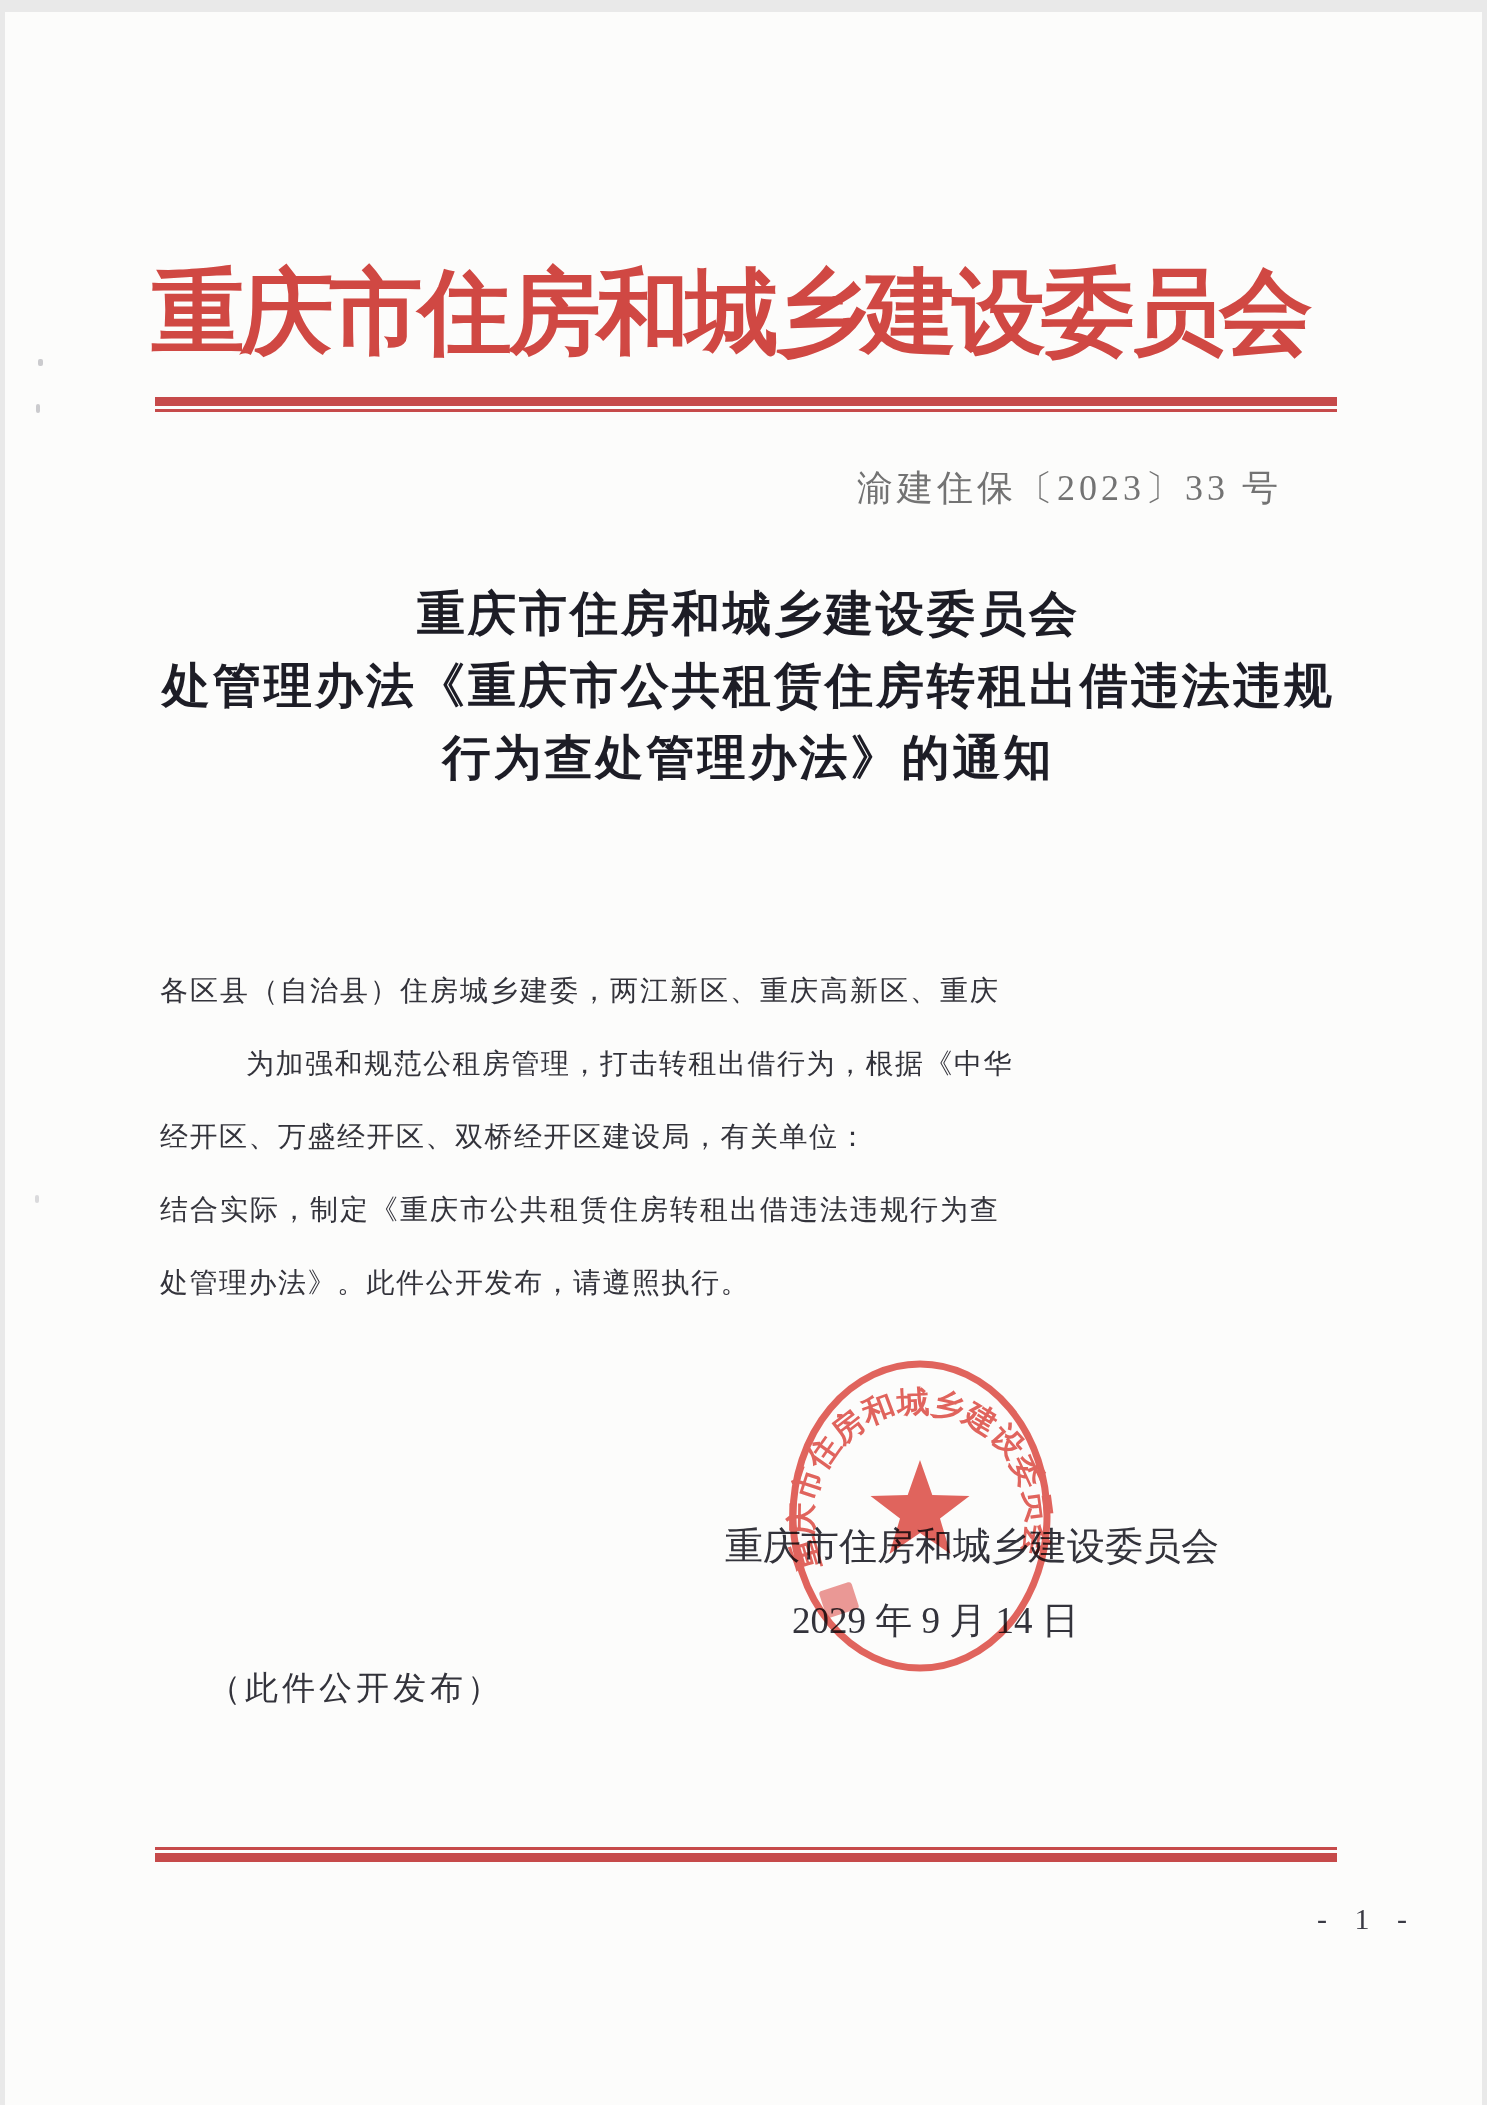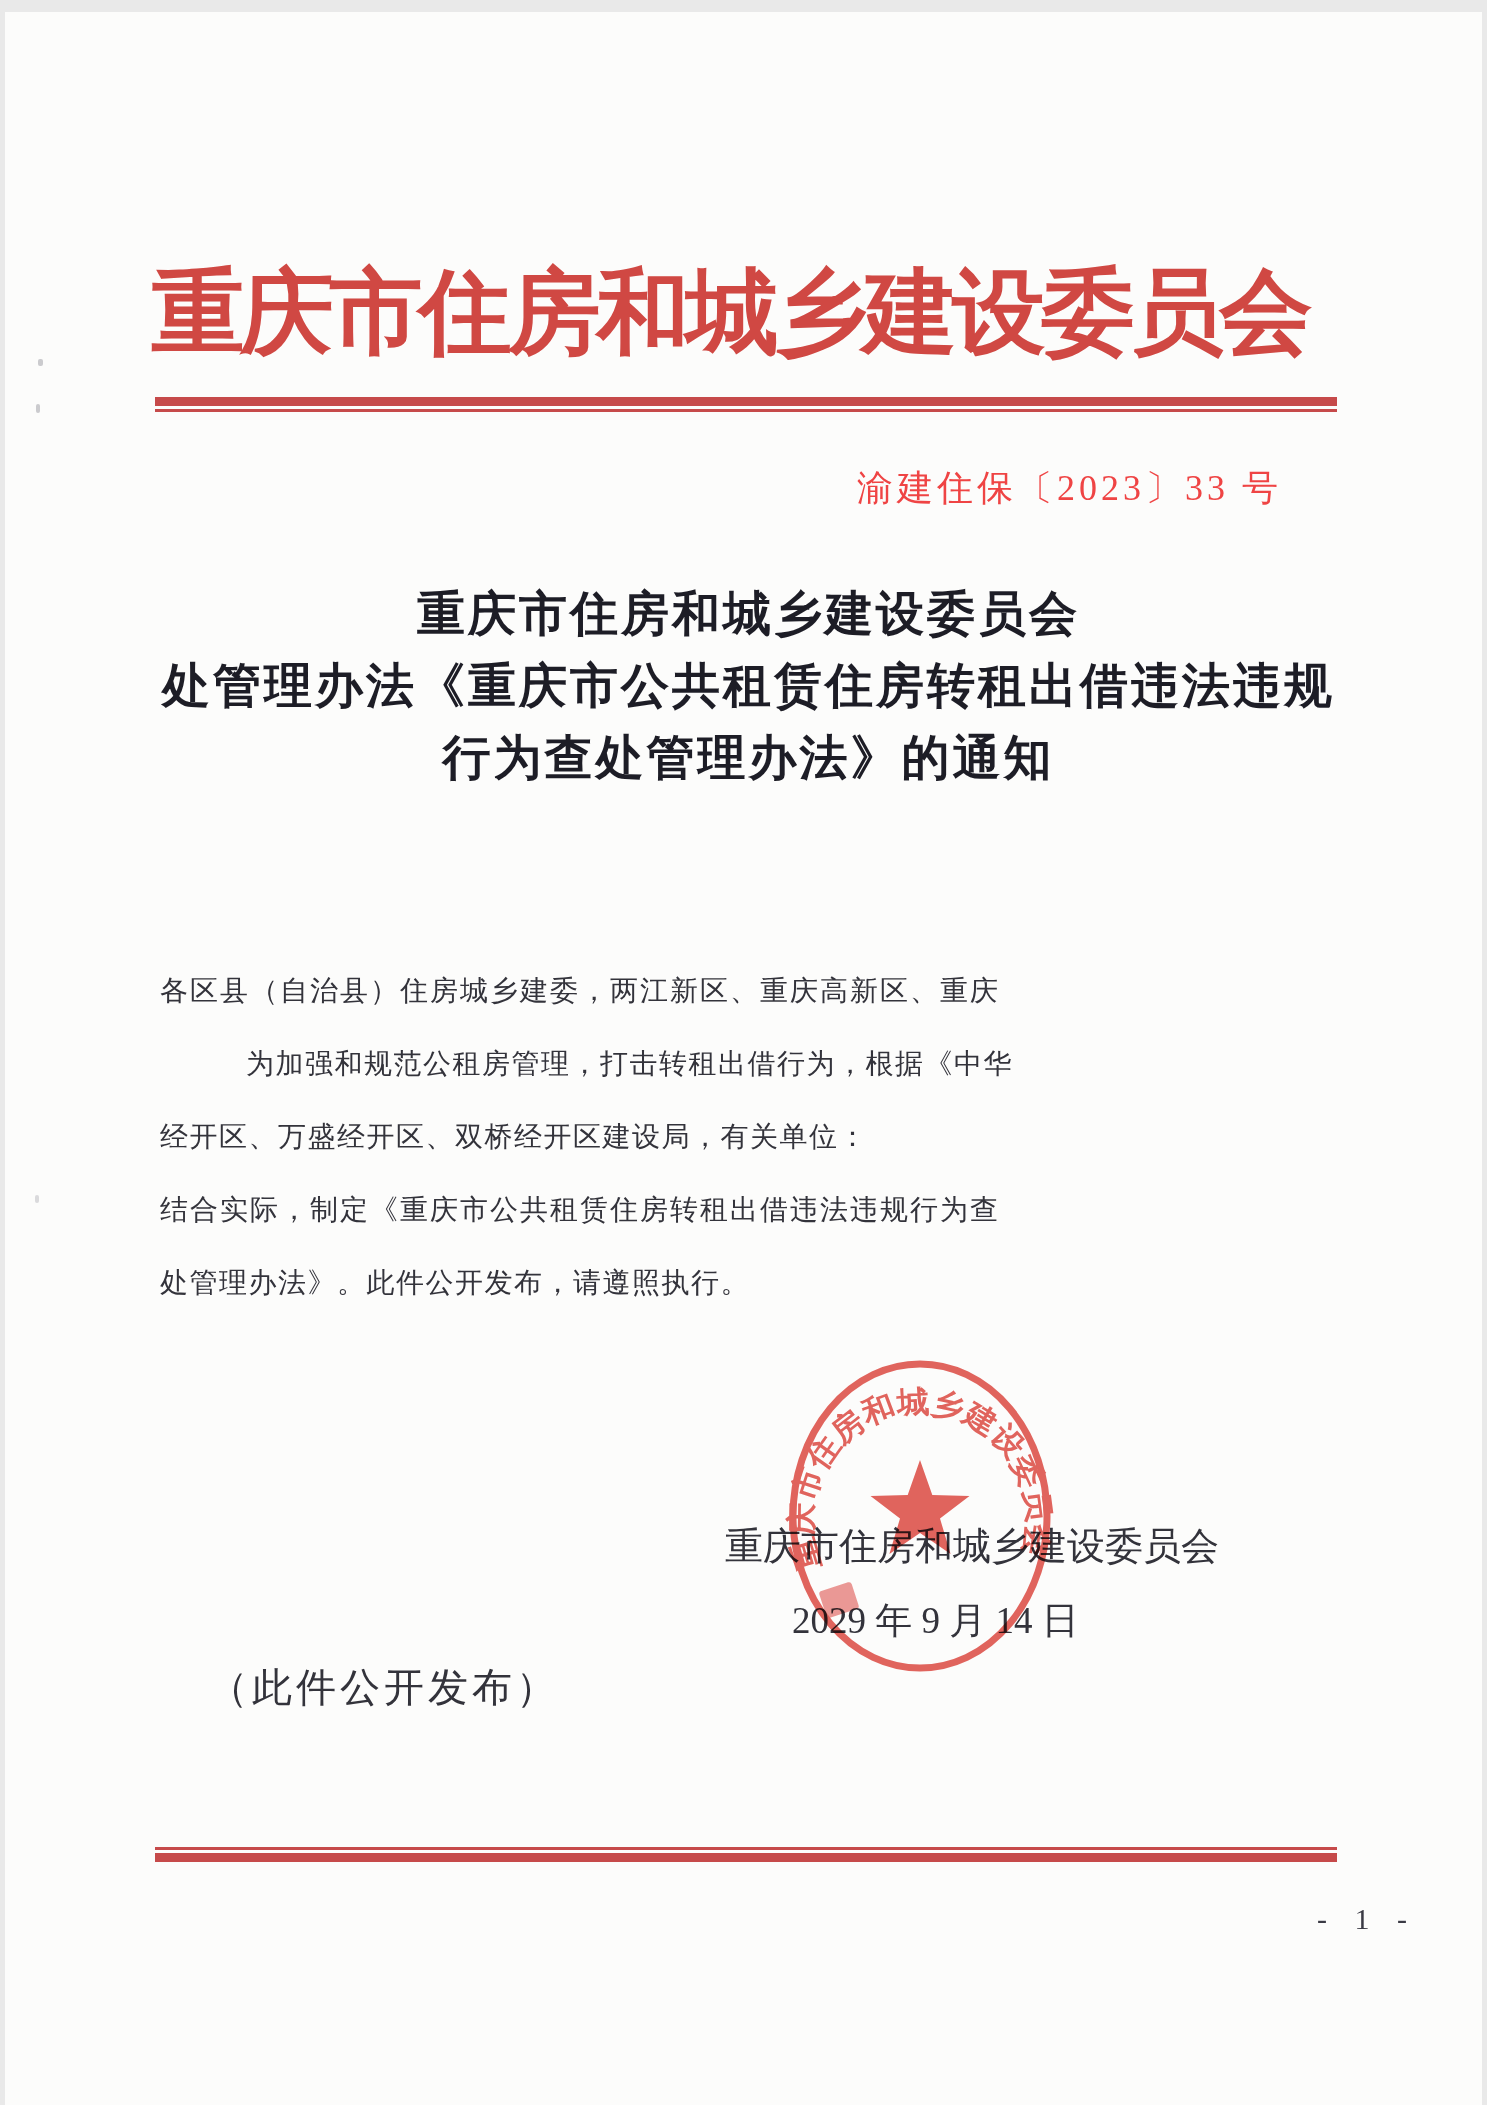--- a/index.html
+++ b/index.html
@@ -33,21 +33,21 @@
   }
   .rule{position:absolute;left:150px;width:1182px;}
   .rule-top-thick{top:385px;height:9px;background:var(--rule-red);}
   .rule-top-thin{top:397px;height:3px;background:var(--rule-red);}
   .rule-bottom-thin{top:1835px;height:3px;background:var(--rule-red);}
   .rule-bottom-thick{top:1841px;height:9px;background:var(--rule-red);}
   .doc-number{
     position:absolute;top:452px;right:200px;
     font-size:36px;line-height:48px;
     letter-spacing:4px;
-    color:#ef4444;
+    color:#737373;
     white-space:nowrap;
   }
   .doc-title{
     position:absolute;left:90px;top:566px;width:1307px;
     text-align:center;
     font-family:"Liberation Sans","DejaVu Sans",sans-serif;
     font-weight:700;
     color:var(--title-text);
     font-size:48px;line-height:72px;
     letter-spacing:3px;
@@ -70,21 +70,21 @@
   }
   .sign-date{
     position:absolute;left:787px;top:1585px;width:400px;
     font-size:37px;line-height:48px;
     color:var(--body-text);
     white-space:nowrap;
     z-index:2;
   }
   .publish-note{
     position:absolute;left:203px;top:1650px;
-    font-size:40px;line-height:52px;
+    font-size:33px;line-height:52px;
     color:var(--body-text);
     letter-spacing:4px;
     white-space:nowrap;
   }
   .page-number{
     position:absolute;top:1890px;right:65px;
     font-size:30px;letter-spacing:10px;
     color:#3a3a44;
     white-space:nowrap;
   }

